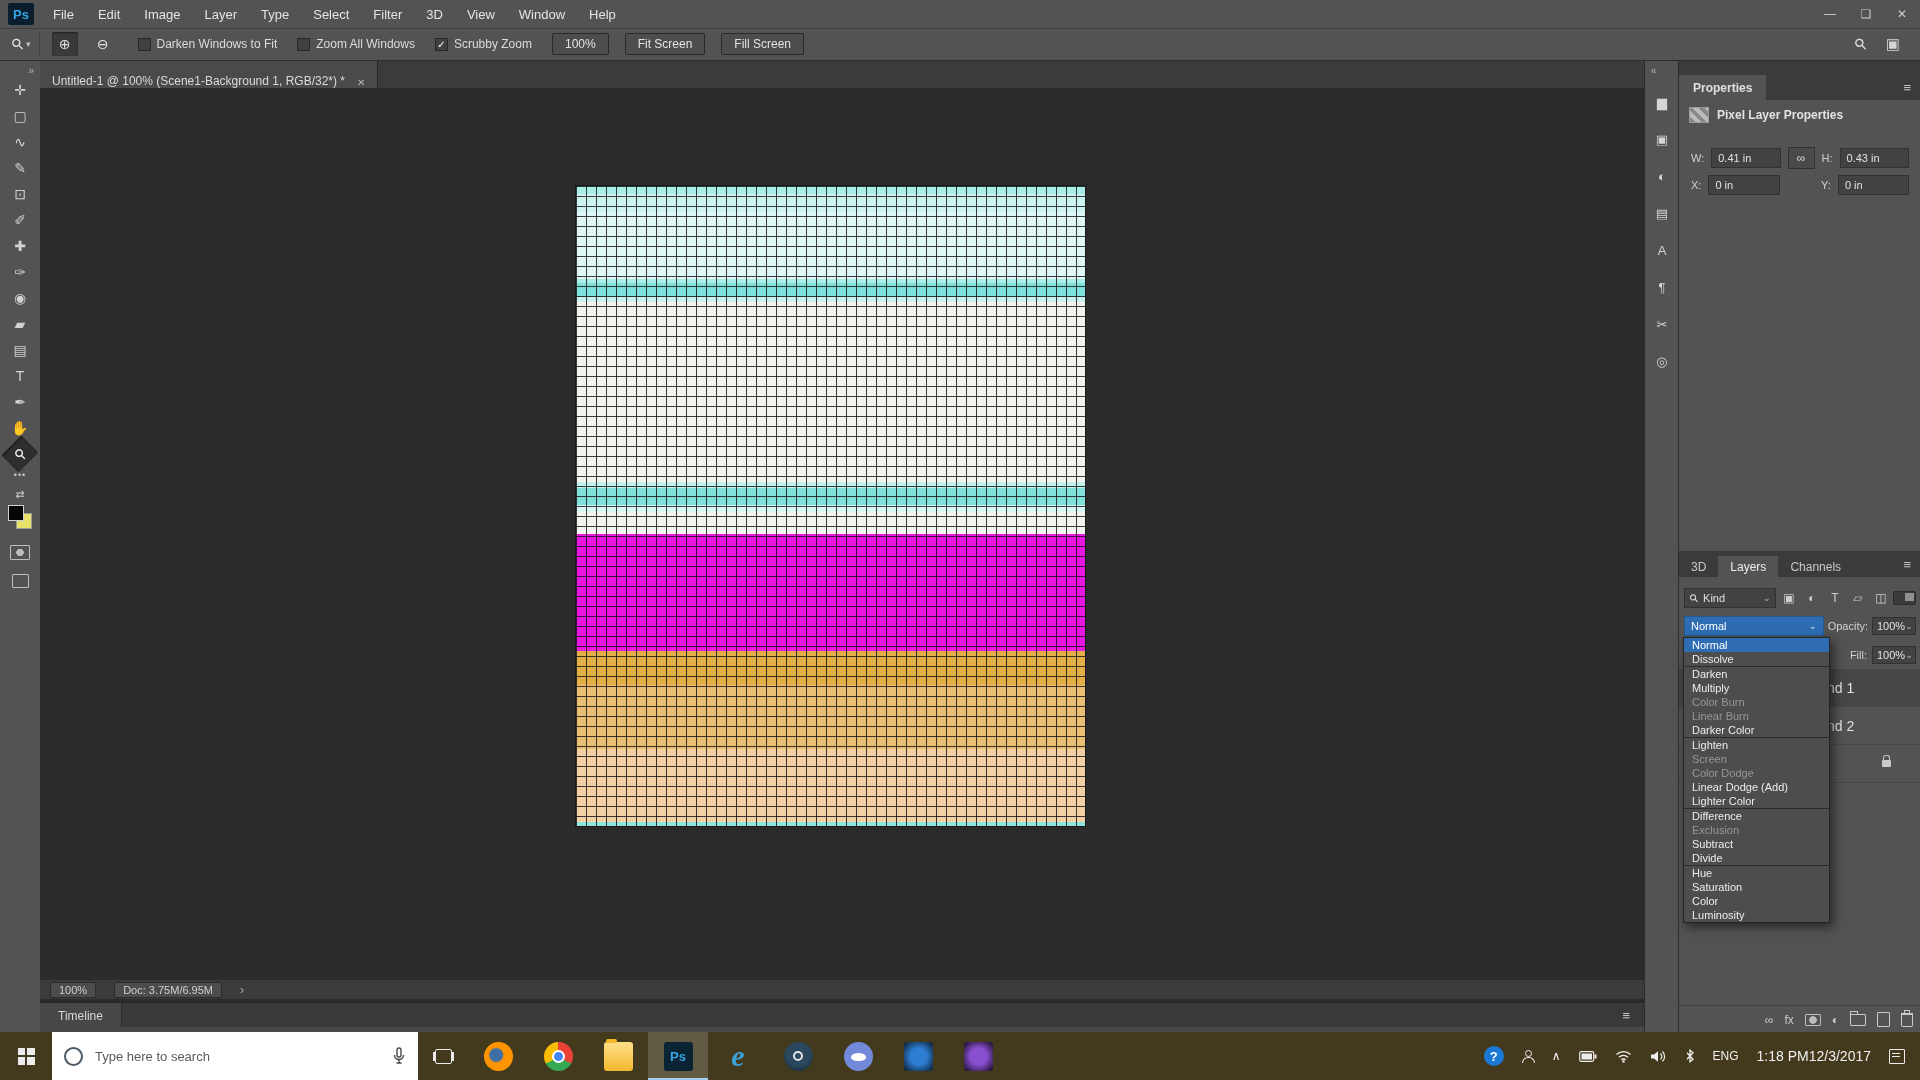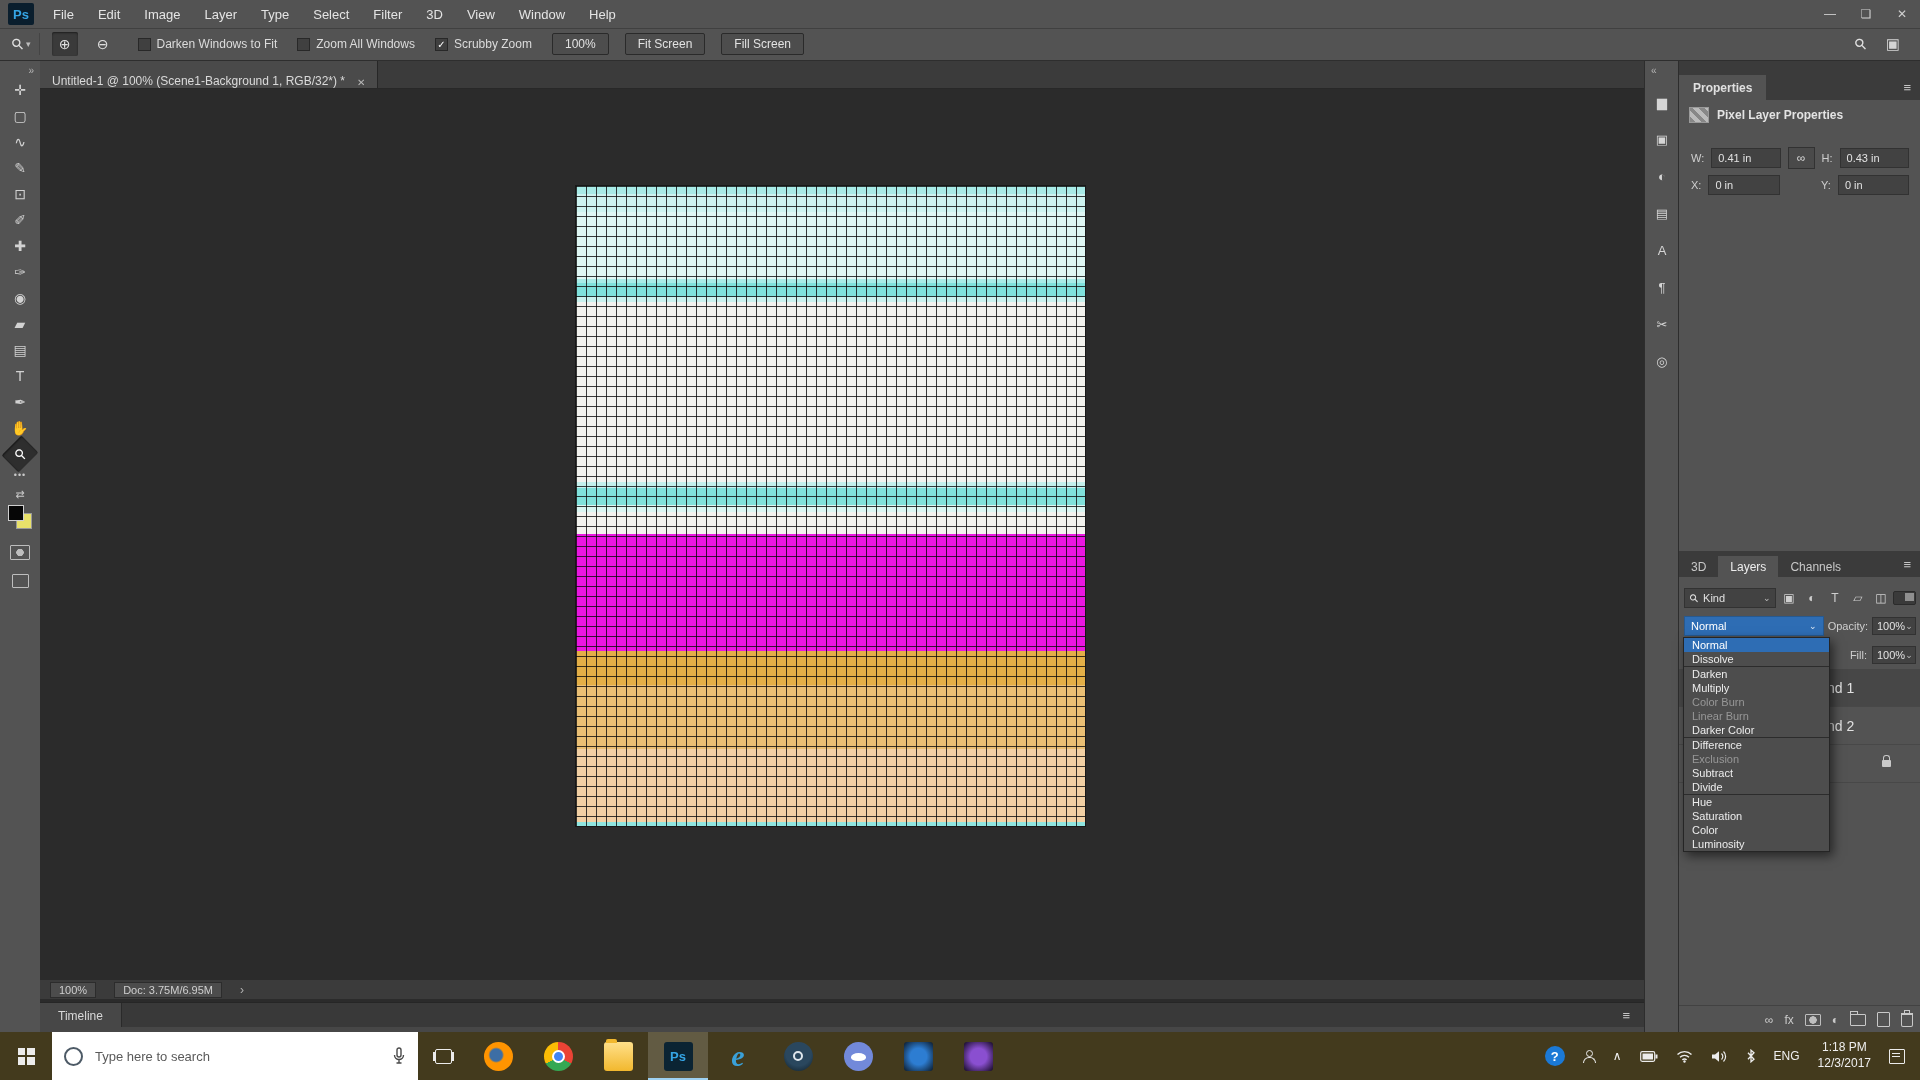--- a/index.html
+++ b/index.html
@@ -177,21 +177,21 @@
   .app-glyph.game2-icon{border-radius:3px;background:radial-gradient(circle at 50% 50%,#8a4fd0 0 40%,#140a22 100%);}
   .tray{margin-left:auto;display:flex;align-items:center;padding-right:6px;}
   .tray-item{padding:0 9px;height:100%;display:flex;align-items:center;justify-content:center;
              font-size:12px;color:#efefef;background:transparent;border:none;}
   .help-circle{width:20px;height:20px;border-radius:50%;background:#1b79d6;color:#fff;display:flex;
                align-items:center;justify-content:center;font-size:13px;font-weight:bold;}
   .person-shape{width:12px;height:12px;position:relative;}
   .person-shape::before{content:"";position:absolute;left:3.5px;top:0;width:5px;height:5px;border:1.2px solid #ececec;border-radius:50%;}
   .person-shape::after{content:"";position:absolute;left:0;top:7px;width:11px;height:5px;
       border:1.2px solid #ececec;border-bottom:none;border-radius:6px 6px 0 0;}
-  .clock{display:flex;flex-direction:column;justify-content:center;line-height:1.3;font-size:12px;}
+  .clock{display:flex;flex-direction:row;justify-content:center;line-height:1.3;font-size:14px;}
   .action-icon{width:14px;height:13px;border:1.4px solid #ececec;border-radius:1px;position:relative;}
   .action-icon::after{content:"";position:absolute;left:2px;top:3px;width:8px;height:1.4px;background:#ececec;
       box-shadow:0 3px 0 #ececec;}
 </style>
 </head>
 <body>
 
 <div id="app">
 
   <div class="menubar">
@@ -407,20 +407,27 @@
         <div class="blend-item">Dissolve</div>
       </div>
       <div class="blend-group">
         <div class="blend-item">Darken</div>
         <div class="blend-item">Multiply</div>
         <div class="blend-item disabled">Color Burn</div>
         <div class="blend-item disabled">Linear Burn</div>
         <div class="blend-item">Darker Color</div>
       </div>
       <div class="blend-group">
+        <div class="blend-item">Lighten</div>
+        <div class="blend-item disabled">Screen</div>
+        <div class="blend-item disabled">Color Dodge</div>
+        <div class="blend-item">Linear Dodge (Add)</div>
+        <div class="blend-item">Lighter Color</div>
+      </div>
+      <div class="blend-group">
         <div class="blend-item">Difference</div>
         <div class="blend-item disabled">Exclusion</div>
         <div class="blend-item">Subtract</div>
         <div class="blend-item">Divide</div>
       </div>
       <div class="blend-group">
         <div class="blend-item">Hue</div>
         <div class="blend-item">Saturation</div>
         <div class="blend-item">Color</div>
         <div class="blend-item">Luminosity</div>

